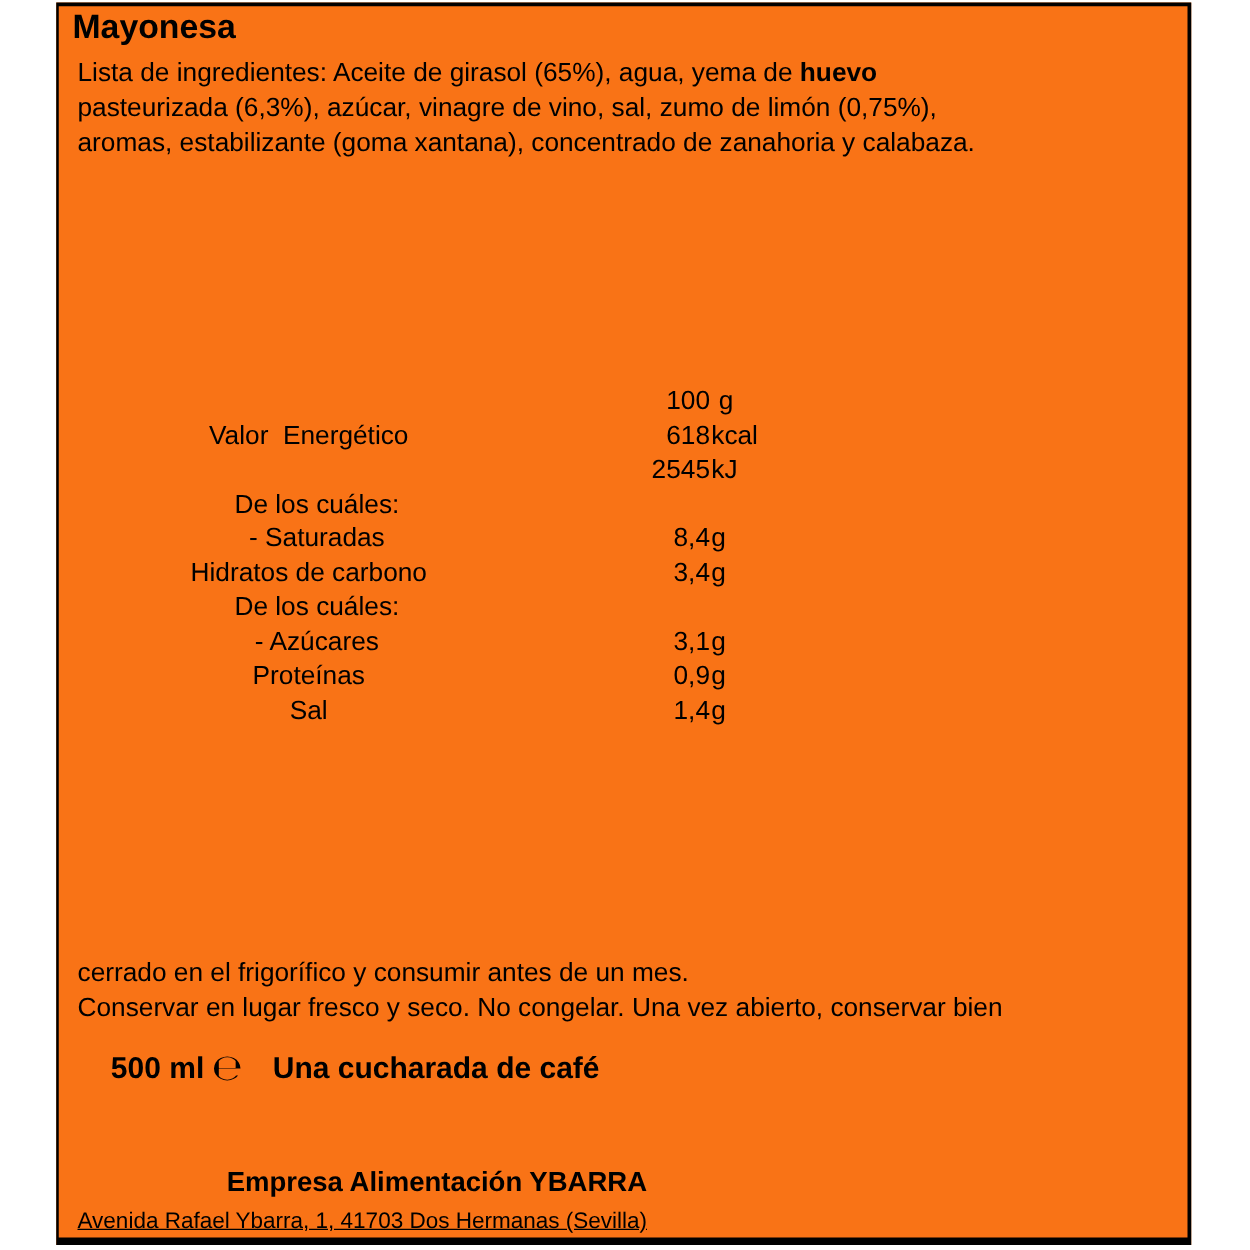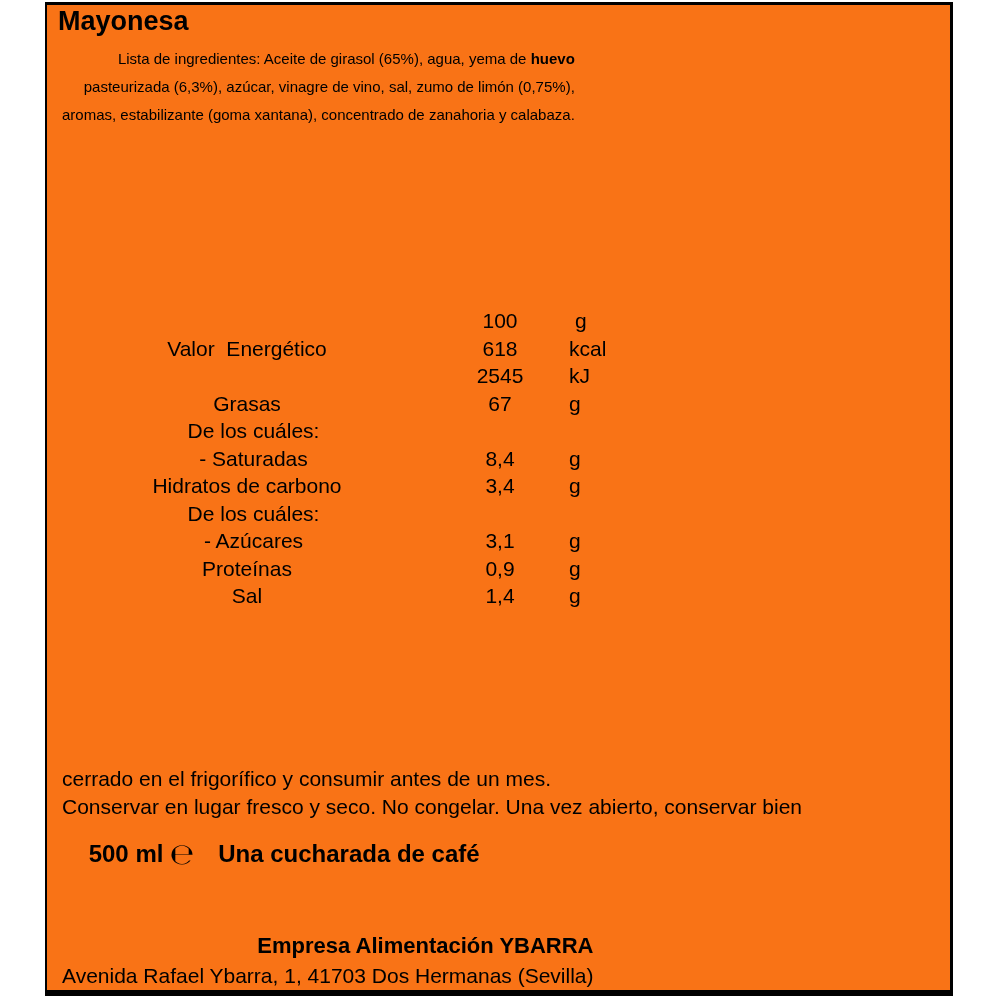--- a/index.html
+++ b/index.html
@@ -30,23 +30,22 @@
     top: 0px;
     font-size: 27px;
     font-weight: bold;
     line-height: 32px;
     white-space: pre;
   }
   .ingredients {
     position: absolute;
     left: 15px;
     top: 40px;
-    font-size: 15px;
+    font-size: 21px;
     line-height: 28px;
-    text-align: right;
   }
   .tline { white-space: pre; }
   .nutrition {
     position: absolute;
     left: 0px;
     top: 302px;
     width: 100%;
     font-size: 21px;
   }
   .nrow {
@@ -62,21 +61,21 @@
     vertical-align: top;
     text-align: center;
   }
   .indent .nlabel {
     padding-left: 13px;
     box-sizing: border-box;
   }
   .nnum {
     display: inline-block;
     width: 136px;
-    text-align: center;
+    text-align: right;
     vertical-align: top;
   }
   .nunit { margin-left: 1px; }
   .gap .nunit { margin-left: 7px; }
   .storage {
     position: absolute;
     left: 15px;
     top: 760px;
     font-size: 21px;
     line-height: 28px;
@@ -104,42 +103,42 @@
     top: 926px;
     line-height: 30px;
   }
   .company-name {
     font-size: 22px;
     font-weight: bold;
     white-space: pre;
     text-align: right;
   }
   .company-address {
-    font-size: 21px;
+    font-size: 18px;
     white-space: pre;
+    text-decoration: underline;
   }
 </style>
 </head>
 <body>
 
 <div class="label-box">
 
   <div class="product-title">Mayonesa</div>
 
   <div class="ingredients">
     <div class="tline"><span>Lista de ingredientes: Aceite de girasol (65%), agua, yema de </span><b>huevo</b></div>
     <div class="tline">pasteurizada (6,3%), azúcar, vinagre de vino, sal, zumo de limón (0,75%),</div>
     <div class="tline">aromas, estabilizante (goma xantana), concentrado de zanahoria y calabaza.</div>
   </div>
 
   <div class="nutrition">
     <div class="nrow gap"><span class="nlabel"></span><span class="nnum">100</span><span class="nunit">g</span></div>
     <div class="nrow"><span class="nlabel">Valor  Energético</span><span class="nnum">618</span><span class="nunit">kcal</span></div>
     <div class="nrow"><span class="nlabel"></span><span class="nnum">2545</span><span class="nunit">kJ</span></div>
-    <div class="nrow"><span class="nlabel">Grasas</span><span class="nnum">67</span><span class="nunit">g</span></div>
     <div class="nrow indent"><span class="nlabel">De los cuáles:</span><span class="nnum"></span><span class="nunit"></span></div>
     <div class="nrow indent"><span class="nlabel">- Saturadas</span><span class="nnum">8,4</span><span class="nunit">g</span></div>
     <div class="nrow"><span class="nlabel">Hidratos de carbono</span><span class="nnum">3,4</span><span class="nunit">g</span></div>
     <div class="nrow indent"><span class="nlabel">De los cuáles:</span><span class="nnum"></span><span class="nunit"></span></div>
     <div class="nrow indent"><span class="nlabel">- Azúcares</span><span class="nnum">3,1</span><span class="nunit">g</span></div>
     <div class="nrow"><span class="nlabel">Proteínas</span><span class="nnum">0,9</span><span class="nunit">g</span></div>
     <div class="nrow"><span class="nlabel">Sal</span><span class="nnum">1,4</span><span class="nunit">g</span></div>
   </div>
 
   <div class="storage">

